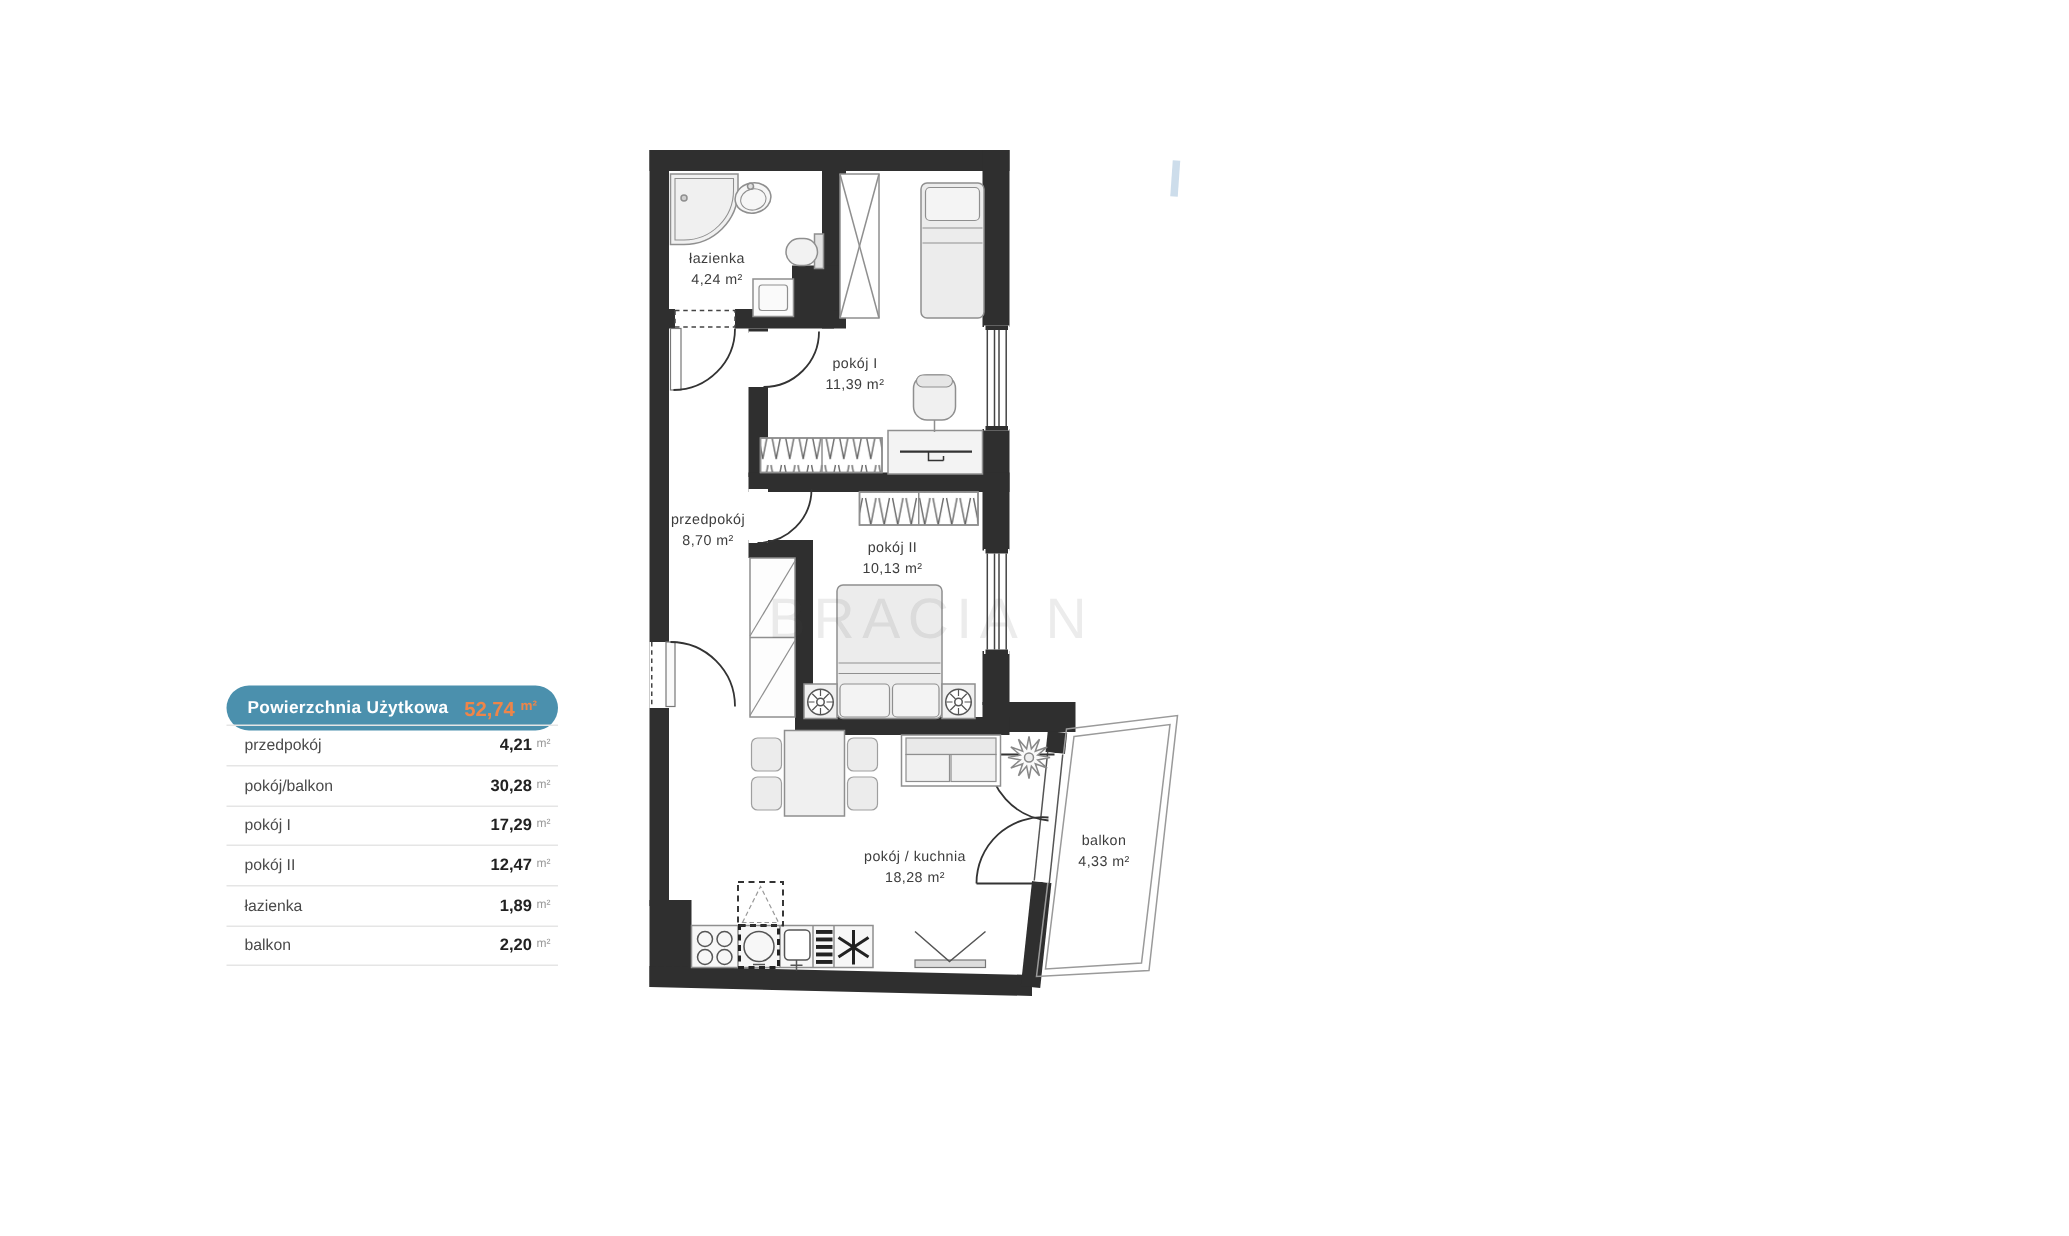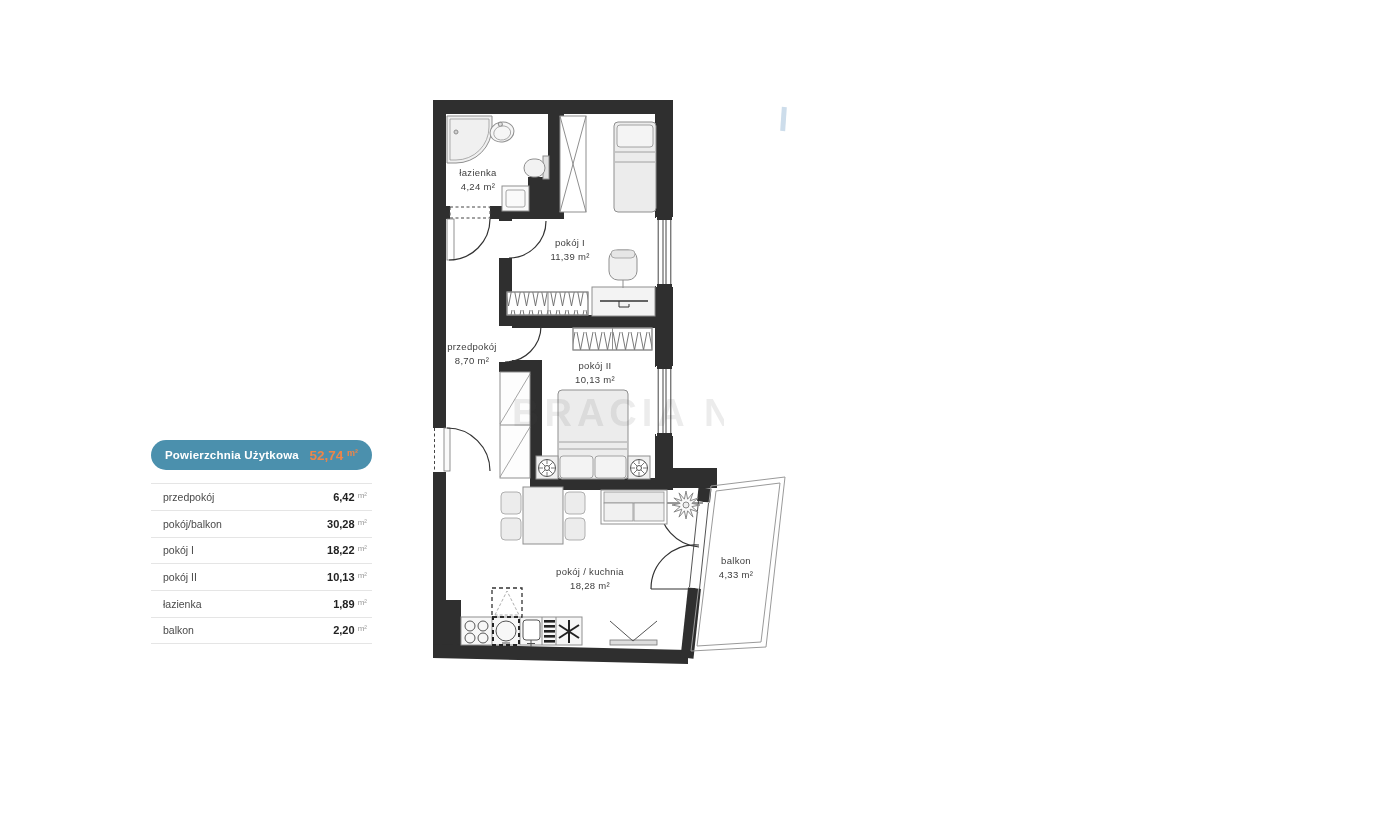--- a/index.html
+++ b/index.html
@@ -1,68 +1,68 @@
 <!DOCTYPE html>
 <html><head>
 <meta charset="utf-8">
 <style>
   html,body{margin:0;padding:0;background:#ffffff;}
   .stage{position:relative;width:1379px;height:824px;background:#fff;overflow:hidden;
          font-family:"Liberation Sans", sans-serif;}
   
-  .legend-pill{position:absolute;left:151px;top:440px;width:221px;height:30px;border-radius:15px;
+  .legend-pill{position:absolute;left:151px;top:457px;width:221px;height:30px;border-radius:15px;
     background:#4b90ad;display:flex;align-items:center;justify-content:space-between;
     padding:0 14px;box-sizing:border-box;}
   .pill-title{color:#ffffff;font-weight:bold;font-size:11.5px;letter-spacing:.2px;}
   .pill-total{color:#ee8549;font-weight:bold;font-size:13.5px;}
   .pill-unit{font-size:9px;vertical-align:top;}
   .legend-rows{position:absolute;left:151px;top:483px;width:221px;}
   .lrow{height:26.8px;display:flex;align-items:center;justify-content:space-between;
     border-top:1px solid #e5e5e5;padding:0 5px 0 12px;box-sizing:border-box;}
   .lrow:last-child{border-bottom:1px solid #e5e5e5;}
   .lrow-label{font-size:10.5px;color:#4a4a4a;}
   .lrow-value{font-size:11px;color:#222;font-weight:bold;white-space:nowrap;}
   .lrow-unit{font-size:8px;color:#999;font-weight:normal;vertical-align:top;}
   
   .plan{position:absolute;left:0;top:0;width:1379px;height:824px;}
   .plan svg{position:absolute;left:0;top:0;}
   .rlabel{position:absolute;transform:translateX(-50%);text-align:center;font-size:9.5px;
     line-height:14px;color:#3d3d3d;letter-spacing:.3px;white-space:nowrap;z-index:3;}
   .wm{position:absolute;left:512px;top:390px;width:212px;height:46px;overflow:hidden;
-    font-size:38px;font-weight:bold;letter-spacing:5px;color:rgba(70,70,70,0.10);
+    font-size:38px;font-weight:normal;letter-spacing:5px;color:rgba(70,70,70,0.10);
     white-space:nowrap;line-height:46px;z-index:2;}
   .logo-frag{position:absolute;left:781px;top:107px;width:5px;height:24px;background:#cdddeb;
     transform:rotate(4deg);z-index:2;}
 </style>
 </head>
 <body>
 
 <div class="stage">
 
   <aside>
     <div class="legend-pill">
       <span class="pill-title">Powierzchnia Użytkowa</span>
       <span class="pill-total"><span>52,74</span> <span class="pill-unit">m²</span></span>
     </div>
     <div class="legend-rows">
       <div class="lrow">
         <span class="lrow-label">przedpokój</span>
-        <span class="lrow-value"><span>6,42</span> <span class="lrow-unit">m²</span></span>
+        <span class="lrow-value"><span>4,21</span> <span class="lrow-unit">m²</span></span>
       </div>
       <div class="lrow">
         <span class="lrow-label">pokój/balkon</span>
         <span class="lrow-value"><span>30,28</span> <span class="lrow-unit">m²</span></span>
       </div>
       <div class="lrow">
         <span class="lrow-label">pokój I</span>
-        <span class="lrow-value"><span>18,22</span> <span class="lrow-unit">m²</span></span>
+        <span class="lrow-value"><span>17,29</span> <span class="lrow-unit">m²</span></span>
       </div>
       <div class="lrow">
         <span class="lrow-label">pokój II</span>
-        <span class="lrow-value"><span>10,13</span> <span class="lrow-unit">m²</span></span>
+        <span class="lrow-value"><span>12,47</span> <span class="lrow-unit">m²</span></span>
       </div>
       <div class="lrow">
         <span class="lrow-label">łazienka</span>
         <span class="lrow-value"><span>1,89</span> <span class="lrow-unit">m²</span></span>
       </div>
       <div class="lrow">
         <span class="lrow-label">balkon</span>
         <span class="lrow-value"><span>2,20</span> <span class="lrow-unit">m²</span></span>
       </div>
     </div>
@@ -310,21 +310,21 @@
       <div>11,39 m²</div>
     </div>
     <div class="rlabel" style="left:472px;top:340px;">
       <div>przedpokój</div>
       <div>8,70 m²</div>
     </div>
     <div class="rlabel" style="left:595px;top:359px;">
       <div>pokój II</div>
       <div>10,13 m²</div>
     </div>
-    <div class="rlabel" style="left:590px;top:565px;">
+    <div class="rlabel" style="left:610px;top:565px;">
       <div>pokój / kuchnia</div>
       <div>18,28 m²</div>
     </div>
     <div class="rlabel" style="left:736px;top:554px;">
       <div>balkon</div>
       <div>4,33 m²</div>
     </div>
   </div>
 </div>
 

